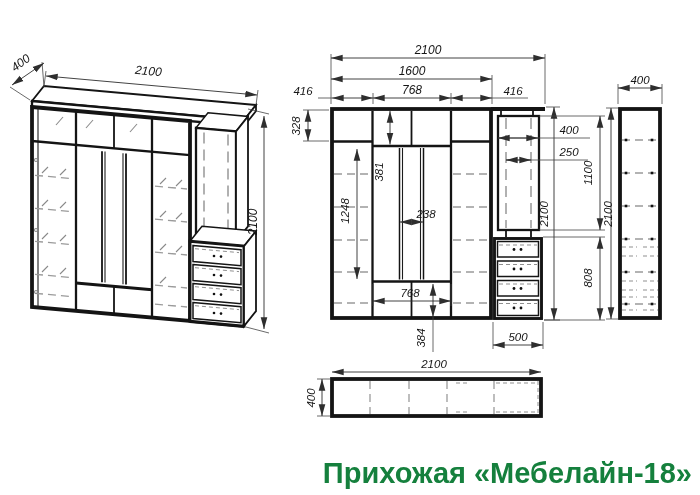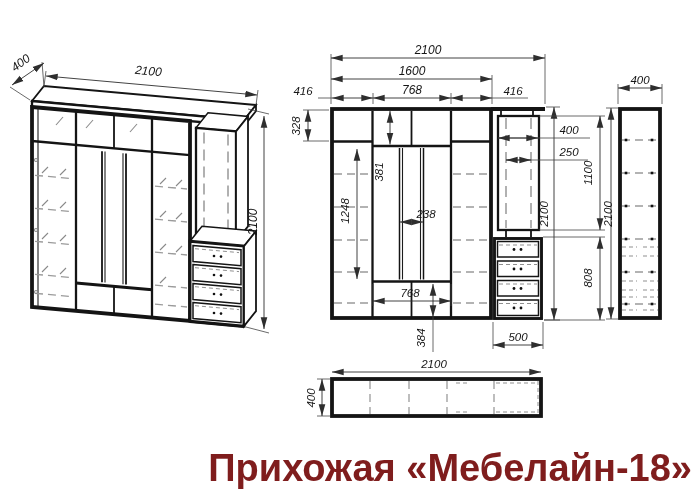--- a/index.html
+++ b/index.html
@@ -17,22 +17,22 @@
   .dim{stroke:#2e2e2e;stroke-width:0.9;fill:none}
   .ext{stroke:#444;stroke-width:0.8;fill:none}
   .dash{stroke:#9b9b9b;stroke-width:1.3;fill:none;stroke-dasharray:8 5}
   .dash2{stroke:#8f8f8f;stroke-width:1;fill:none;stroke-dasharray:4 3}
   .dashd{stroke:#6c6c6c;stroke-width:1.05;fill:none;stroke-dasharray:11 6}
   .tick{stroke:#8a8a8a;stroke-width:1.1;fill:none}
   .dot{fill:#111;stroke:none}
   .dimtxt{font:italic 12px "Liberation Sans",sans-serif;fill:#161616}
   .dimtxt2{font:italic 11.5px "Liberation Sans",sans-serif;fill:#161616}
   text{user-select:none}
-  #title{position:absolute;right:8px;bottom:5px;font-weight:bold;font-size:38px;
-         color:#7f1d1d;letter-spacing:0px;white-space:nowrap;}
+  #title{position:absolute;right:8px;bottom:5px;font-weight:bold;font-size:29px;
+         color:#15803d;letter-spacing:0px;white-space:nowrap;}
 </style>
 </head>
 <body>
 
 <div id="stage">
 <svg width="700" height="495" viewBox="0 0 700 495">
   <defs>
     <marker id="arr" viewBox="0 0 12 10" refX="12" refY="5" markerWidth="13" markerHeight="11" orient="auto-start-reverse">
       <path d="M0,1.6 L12,5 L0,8.4 z" fill="#2e2e2e"></path>
     </marker>

